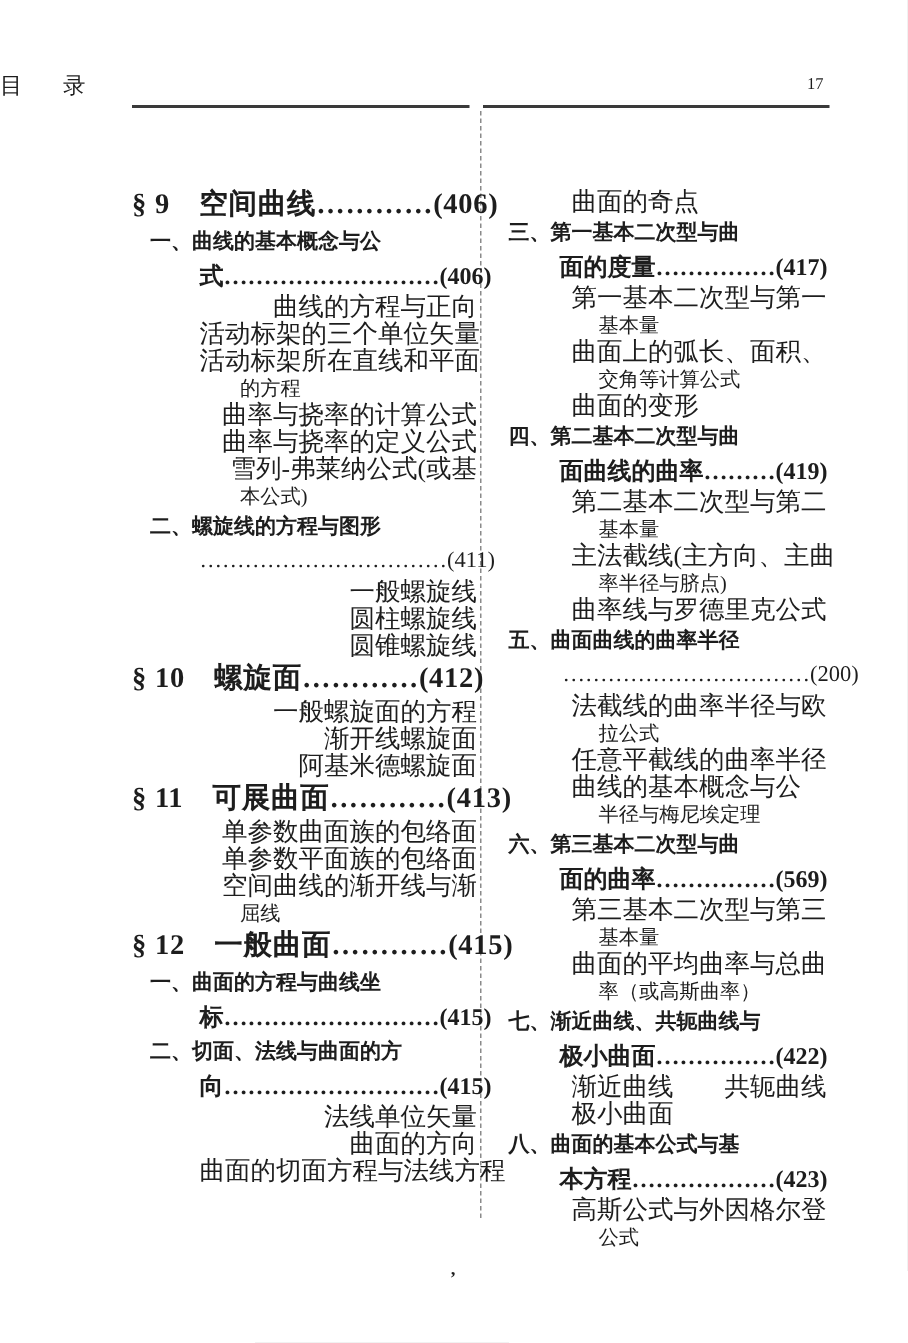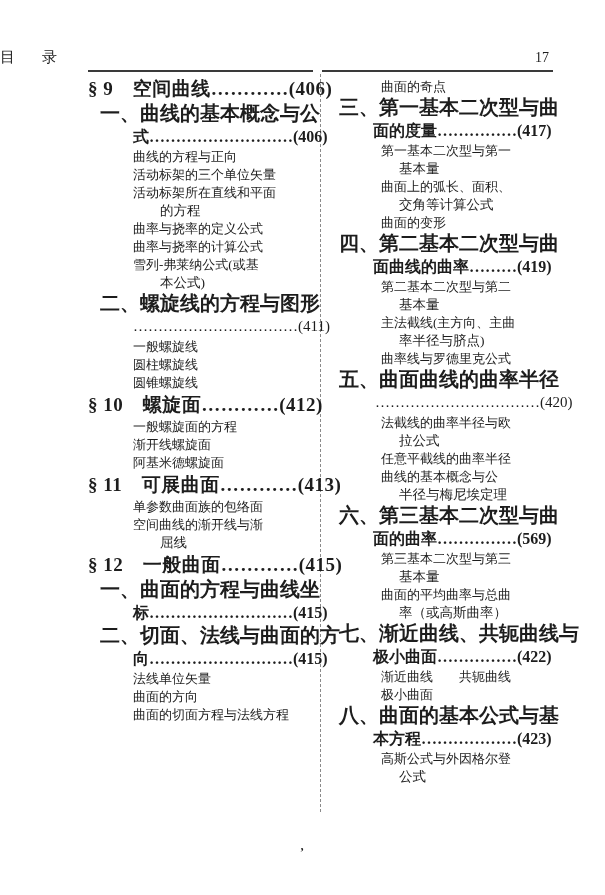--- a/index.html
+++ b/index.html
@@ -14,46 +14,46 @@
   }
   
   .hdr-title{
     position:absolute;top:48px;left:0;right:32px;
     text-align:left;
     font-size:15px;font-weight:400;
     letter-spacing:6px;
   }
   .hdr-page{
     position:absolute;top:50px;right:56px;
-    font-size:14px;font-weight:400;
+    font-size:11px;font-weight:400;
   }
   .rule{position:absolute;top:70px;height:0;border-top:2px solid #3a3a3a;}
   .rule-left{left:88px;width:225px;}
   .rule-right{left:322px;width:231px;}
   .vdivider{
     position:absolute;left:320px;top:74px;height:738px;width:0;
     border-left:1px dashed #8a8a8a;
   }
   
-  .col{position:absolute;white-space:nowrap;}
+  .col{position:absolute;white-space:nowrap;margin-top:48px;}
   .col-left{left:88px;top:76px;width:230px;}
   .col-right{left:335px;top:78px;width:228px;}
   
   .col > div{margin:0;}
   .sec{font-size:19px;font-weight:700;line-height:26px;margin-top:6px;letter-spacing:0.5px;}
-  .head{font-size:20px;font-weight:700;line-height:23px;margin-top:3px;}
+  .head{font-size:14px;font-weight:700;line-height:23px;margin-top:3px;}
   .headc{font-size:16px;font-weight:700;line-height:23px;}
   .headc2{font-size:15px;font-weight:400;line-height:23px;}
-  .sub{font-size:13px;line-height:18px;}
+  .sub{font-size:17px;line-height:18px;}
   .subc{font-size:13.5px;line-height:18px;}
   
   .col-left .head{padding-left:12px;}
   .col-left .headc{padding-left:45px;}
   .col-left .headc2{padding-left:45px;}
-  .col-left .sub{padding-left:45px;}
+  .col-left .sub{padding-left:45px;text-align:right;}
   .col-left .subc{padding-left:72px;}
   .col-right .head{padding-left:4px;}
   .col-right .headc{padding-left:38px;}
   .col-right .headc2{padding-left:40px;}
   .col-right .sub{padding-left:46px;}
   .col-right .subc{padding-left:64px;}
   .footer-mark{
     position:absolute;left:300px;top:845px;
     font-size:12px;font-weight:700;
   }
@@ -71,35 +71,36 @@
   <div class="vdivider"></div>
 
   <div class="col col-left" id="col-left">
       <div class="sec">§ 9　空间曲线…………(406)</div>
       <div class="head">一、曲线的基本概念与公</div>
       <div class="headc">式………………………(406)</div>
       <div class="sub">曲线的方程与正向</div>
       <div class="sub">活动标架的三个单位矢量</div>
       <div class="sub">活动标架所在直线和平面</div>
       <div class="subc">的方程</div>
+      <div class="sub">曲率与挠率的计算公式</div>
       <div class="sub">曲率与挠率的定义公式</div>
-      <div class="sub">曲率与挠率的计算公式</div>
       <div class="sub">雪列-弗莱纳公式(或基</div>
       <div class="subc">本公式)</div>
       <div class="head">二、螺旋线的方程与图形</div>
       <div class="headc2">……………………………(411)</div>
       <div class="sub">一般螺旋线</div>
       <div class="sub">圆柱螺旋线</div>
       <div class="sub">圆锥螺旋线</div>
       <div class="sec">§ 10　螺旋面…………(412)</div>
       <div class="sub">一般螺旋面的方程</div>
       <div class="sub">渐开线螺旋面</div>
       <div class="sub">阿基米德螺旋面</div>
       <div class="sec">§ 11　可展曲面…………(413)</div>
       <div class="sub">单参数曲面族的包络面</div>
+      <div class="sub">单参数平面族的包络面</div>
       <div class="sub">空间曲线的渐开线与渐</div>
       <div class="subc">屈线</div>
       <div class="sec">§ 12　一般曲面…………(415)</div>
       <div class="head">一、曲面的方程与曲线坐</div>
       <div class="headc">标………………………(415)</div>
       <div class="head">二、切面、法线与曲面的方</div>
       <div class="headc">向………………………(415)</div>
       <div class="sub">法线单位矢量</div>
       <div class="sub">曲面的方向</div>
       <div class="sub">曲面的切面方程与法线方程</div>
@@ -114,21 +115,21 @@
       <div class="subc">交角等计算公式</div>
       <div class="sub">曲面的变形</div>
       <div class="head">四、第二基本二次型与曲</div>
       <div class="headc">面曲线的曲率………(419)</div>
       <div class="sub">第二基本二次型与第二</div>
       <div class="subc">基本量</div>
       <div class="sub">主法截线(主方向、主曲</div>
       <div class="subc">率半径与脐点)</div>
       <div class="sub">曲率线与罗德里克公式</div>
       <div class="head">五、曲面曲线的曲率半径</div>
-      <div class="headc2">……………………………(420)</div>
+      <div class="headc2">……………………………(200)</div>
       <div class="sub">法截线的曲率半径与欧</div>
       <div class="subc">拉公式</div>
       <div class="sub">任意平截线的曲率半径</div>
       <div class="sub">曲线的基本概念与公</div>
       <div class="subc">半径与梅尼埃定理</div>
       <div class="head">六、第三基本二次型与曲</div>
       <div class="headc">面的曲率……………(569)</div>
       <div class="sub">第三基本二次型与第三</div>
       <div class="subc">基本量</div>
       <div class="sub">曲面的平均曲率与总曲</div>

